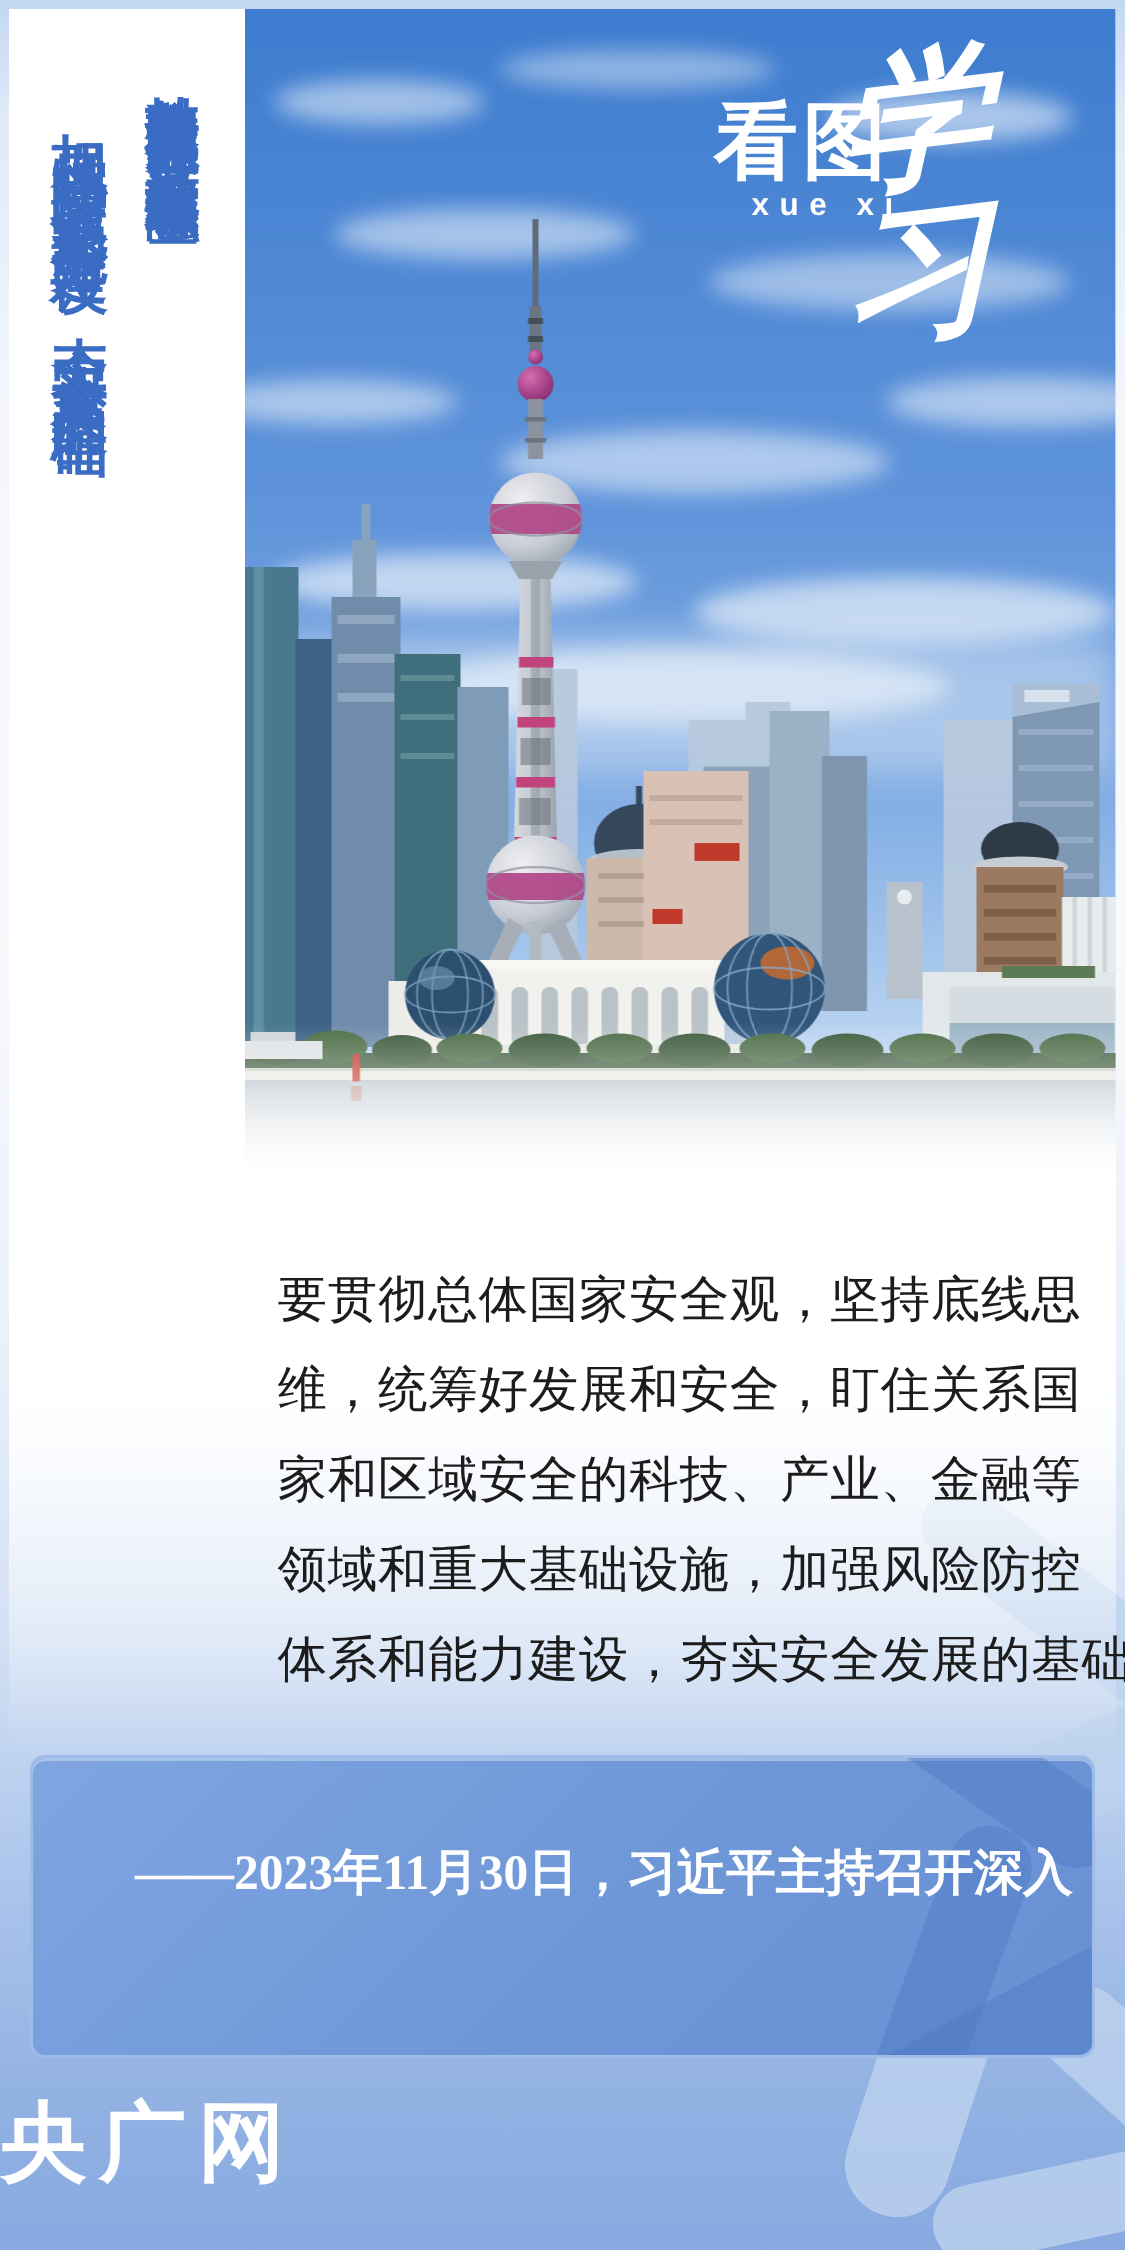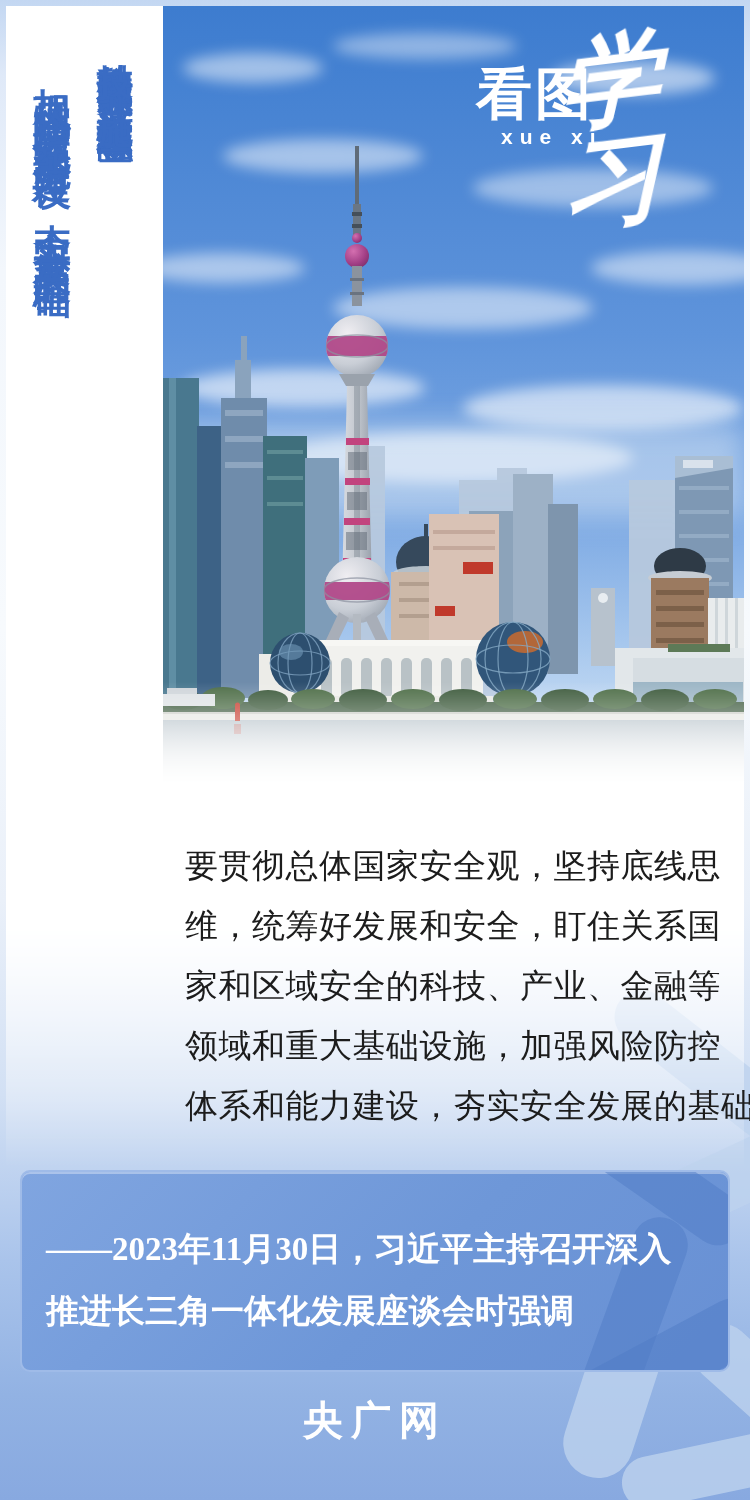--- a/index.html
+++ b/index.html
@@ -31,26 +31,26 @@
     font-family:"DejaVu Serif",serif;font-style:italic;font-weight:700;transform:rotate(-7deg) skewX(-6deg);letter-spacing:-6px;}
   
   .quote{position:absolute;left:185px;top:836px;}
   .quote-line{font-family:"DejaVu Serif",serif;font-size:33px;line-height:60px;color:#1c1c1c;
     white-space:nowrap;letter-spacing:0.5px;}
   
   .attribution-box{position:absolute;left:20px;top:1170px;width:710px;height:202px;box-sizing:border-box;
     border-radius:10px;border:2px solid #9fbbe8;overflow:hidden;
     background:linear-gradient(135deg,#80a5e0 0%,#6e97d8 55%,#6890d4 100%);
     box-shadow:inset 0 2px 0 rgba(255,255,255,.35);}
-  .attribution-text{position:relative;z-index:2;padding:46px 28px 0 24px;}
+  .attribution-text{position:relative;z-index:2;padding:46px 28px 0 68px;}
   .attribution-line{font-family:"Liberation Serif",serif;font-weight:700;font-size:33px;line-height:62px;
     color:#ffffff;white-space:nowrap;}
   
-  .footer-logo{position:absolute;left:0;right:0;top:1400px;text-align:center;z-index:3;
-    font-size:40px;font-weight:800;color:#ffffff;letter-spacing:8px;line-height:1;}
+  .footer-logo{position:absolute;left:0;right:0;top:1400px;z-index:3;
+    font-size:58px;font-weight:800;color:#ffffff;letter-spacing:8px;line-height:1;}
 </style>
 </head>
 <body>
 
 <div class="page">
 
   <div class="wm" style="left:598px;top:1038px;width:210px;height:54px;transform:rotate(38deg);"></div>
   <div class="wm" style="left:655px;top:1128px;width:240px;height:60px;transform:rotate(-25deg);"></div>
   <div class="wm" style="left:588px;top:1252px;width:70px;height:230px;transform:rotate(18deg);"></div>
   <div class="wm" style="left:676px;top:1368px;width:190px;height:58px;transform:rotate(42deg);"></div>
@@ -300,19 +300,18 @@
     <div class="quote-line">领域和重大基础设施，加强风险防控</div>
     <div class="quote-line">体系和能力建设，夯实安全发展的基础。</div>
   </div>
 
   <div class="attribution-box">
     <div class="wm-dark" style="right:-30px;top:-24px;width:210px;height:52px;transform:rotate(35deg);"></div>
     <div class="wm-dark" style="right:70px;top:40px;width:56px;height:230px;transform:rotate(20deg);"></div>
     <div class="wm-dark" style="right:-46px;bottom:-28px;width:230px;height:60px;transform:rotate(-28deg);"></div>
     <div class="attribution-text">
       <div class="attribution-line">——2023年11月30日，习近平主持召开深入</div>
-      <div class="attribution-line">推进长三角一体化发展座谈会时强调</div>
     </div>
   </div>
 
   <div class="footer-logo">央广网</div>
 
 </div>
 
 </body></html>

